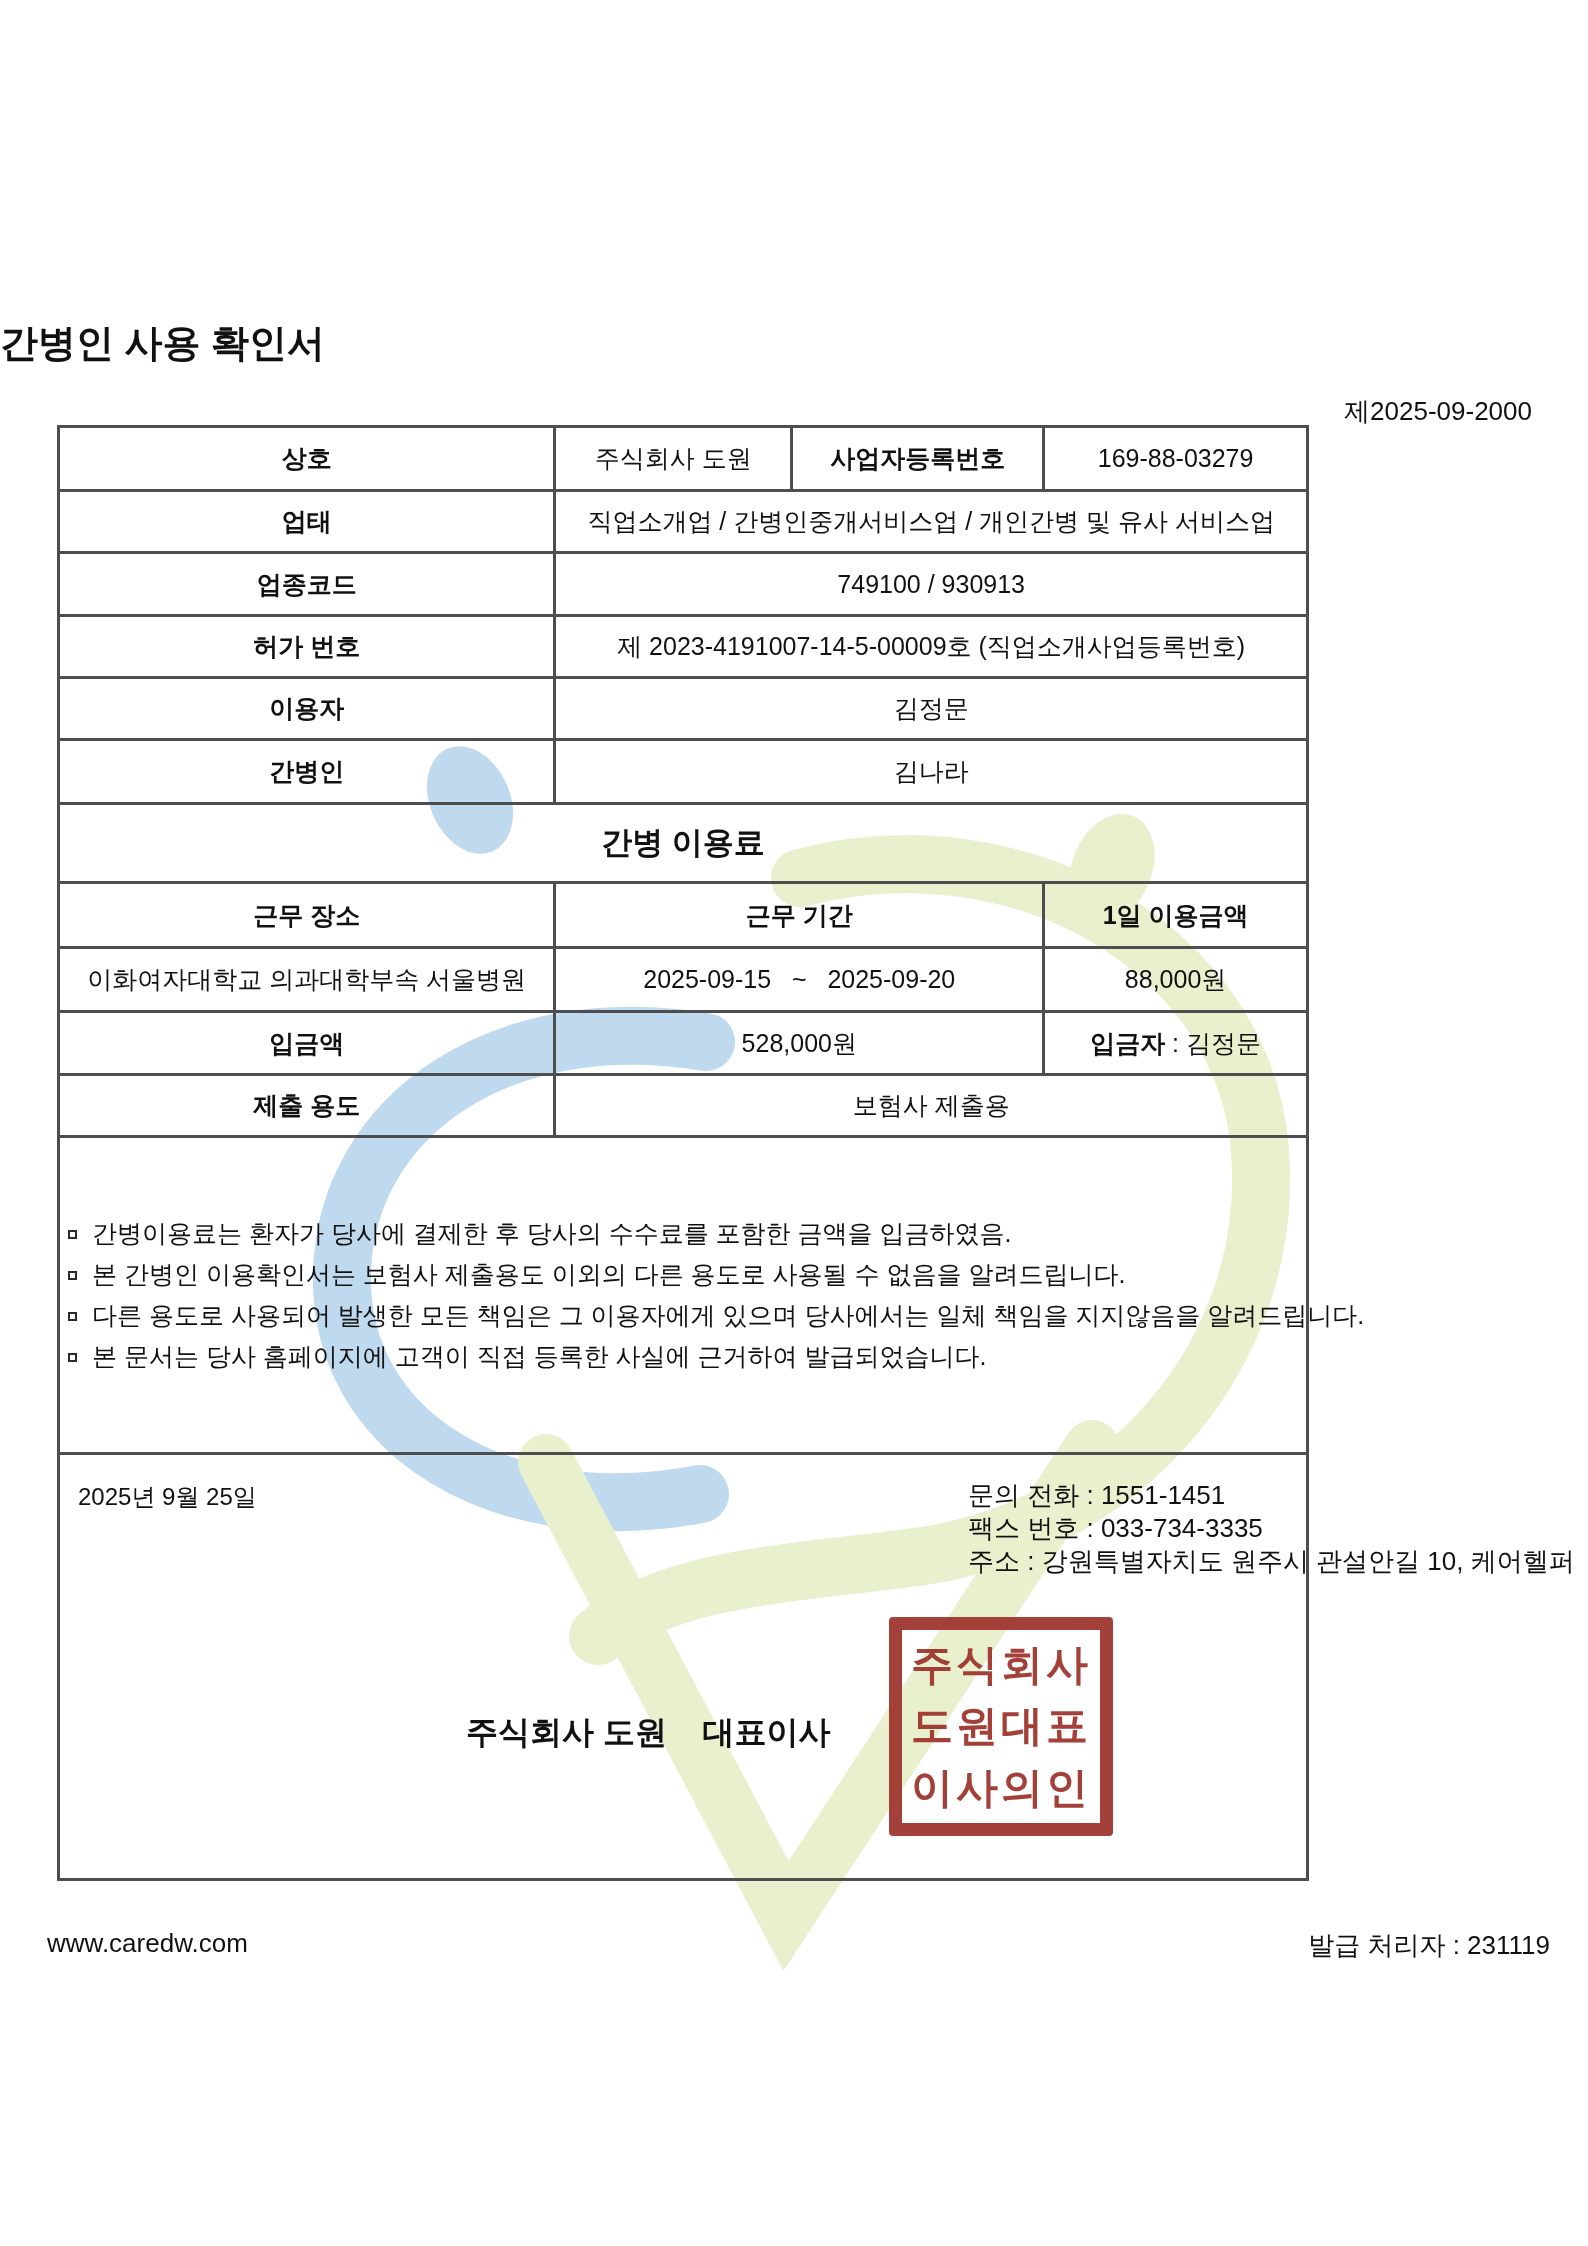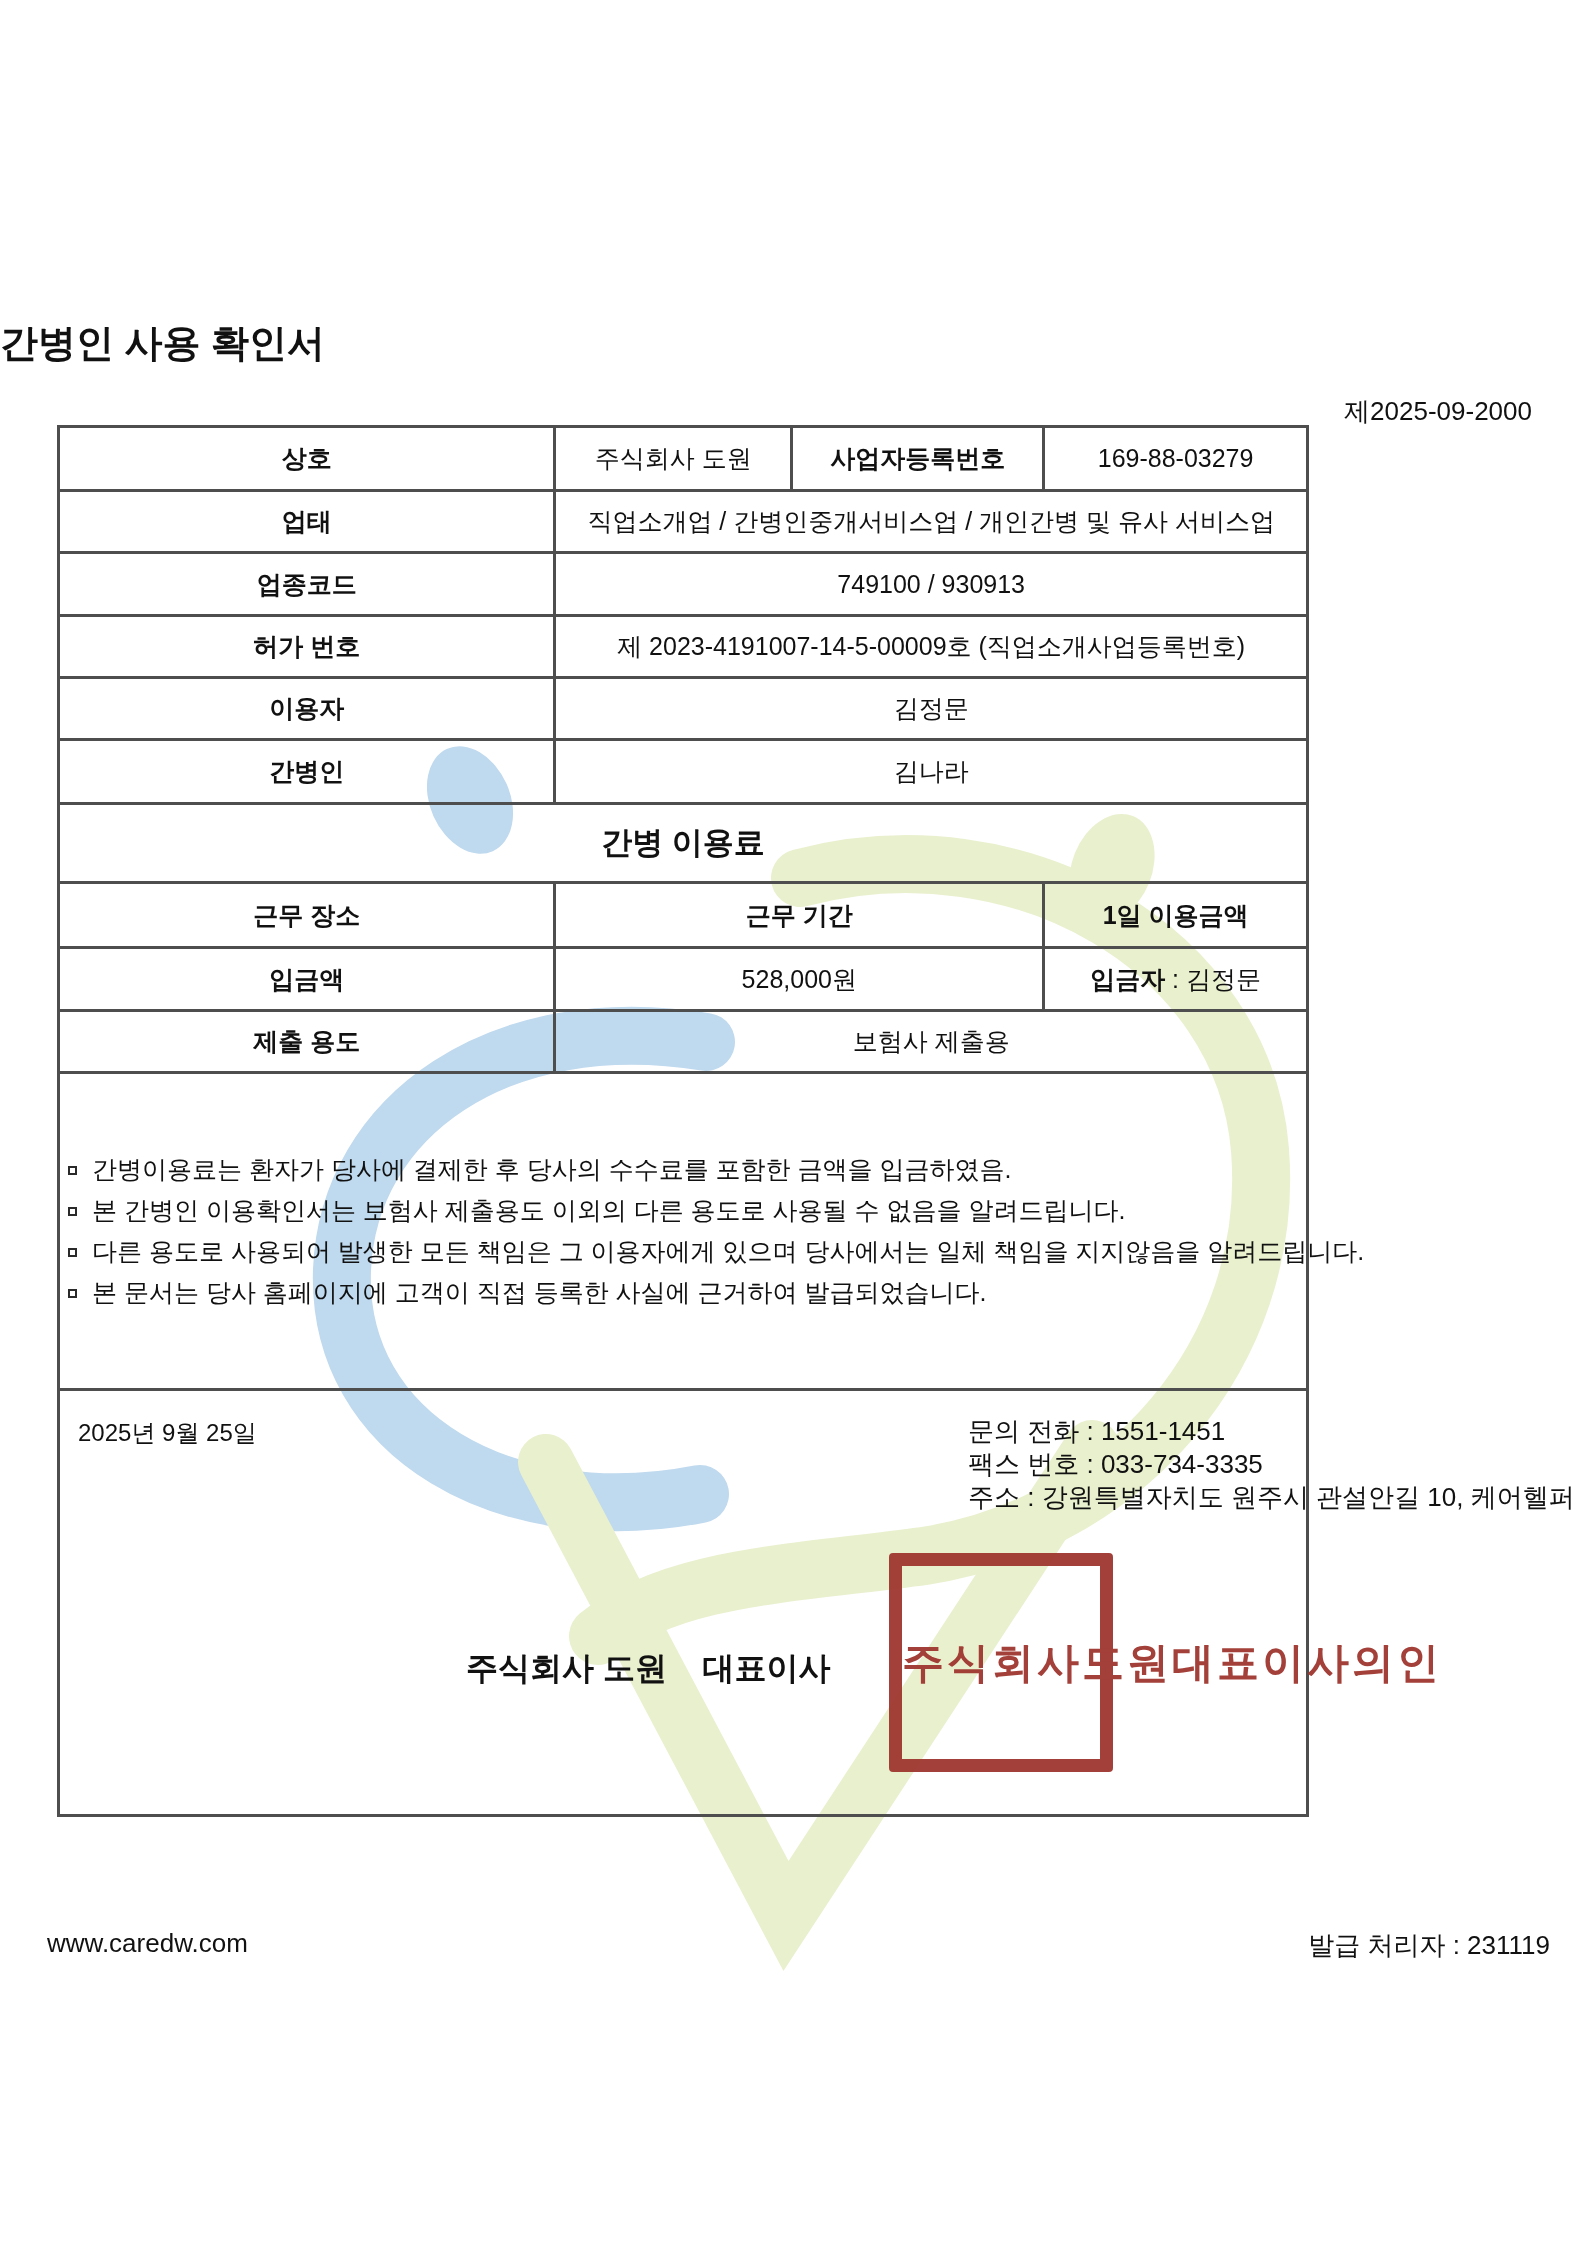--- a/index.html
+++ b/index.html
@@ -96,21 +96,21 @@
   }
   .stamp {
     position: absolute;
     left: 829px;
     top: 162px;
     width: 224px;
     height: 219px;
     border: 13px solid #9e352d;
     border-radius: 4px;
     display: flex;
-    flex-direction: row;
+    flex-direction: column;
     justify-content: space-around;
     align-items: center;
     color: #9e352d;
     font-weight: bold;
     font-size: 42px;
     letter-spacing: 3px;
     line-height: 1;
     padding: 4px 0;
     opacity: 0.94;
   }
@@ -182,20 +182,25 @@
           <td class="b" style="height:64px">간병인</td>
           <td colspan="3">김나라</td>
         </tr>
         <tr>
           <td class="section-title" colspan="4" style="height:79px">간병 이용료</td>
         </tr>
         <tr>
           <td class="b" style="height:65px">근무 장소</td>
           <td class="b" colspan="2">근무 기간</td>
           <td class="b">1일 이용금액</td>
+        </tr>
+        <tr>
+          <td style="height:64px">이화여자대학교 의과대학부속 서울병원</td>
+          <td class="pre" colspan="2">2025-09-15   ~   2025-09-20</td>
+          <td>88,000원</td>
         </tr>
         <tr>
           <td class="b" style="height:63px">입금액</td>
           <td colspan="2">528,000원</td>
           <td class="pre"><span class="b">입금자</span><span> : </span><span>김정문</span></td>
         </tr>
         <tr>
           <td class="b" style="height:62px">제출 용도</td>
           <td colspan="3">보험사 제출용</td>
         </tr>

